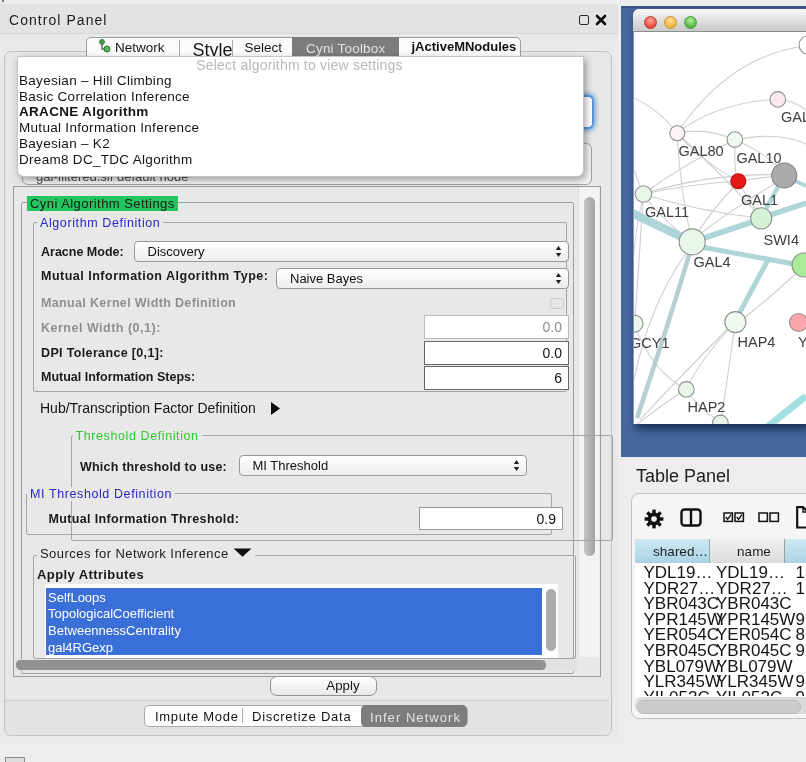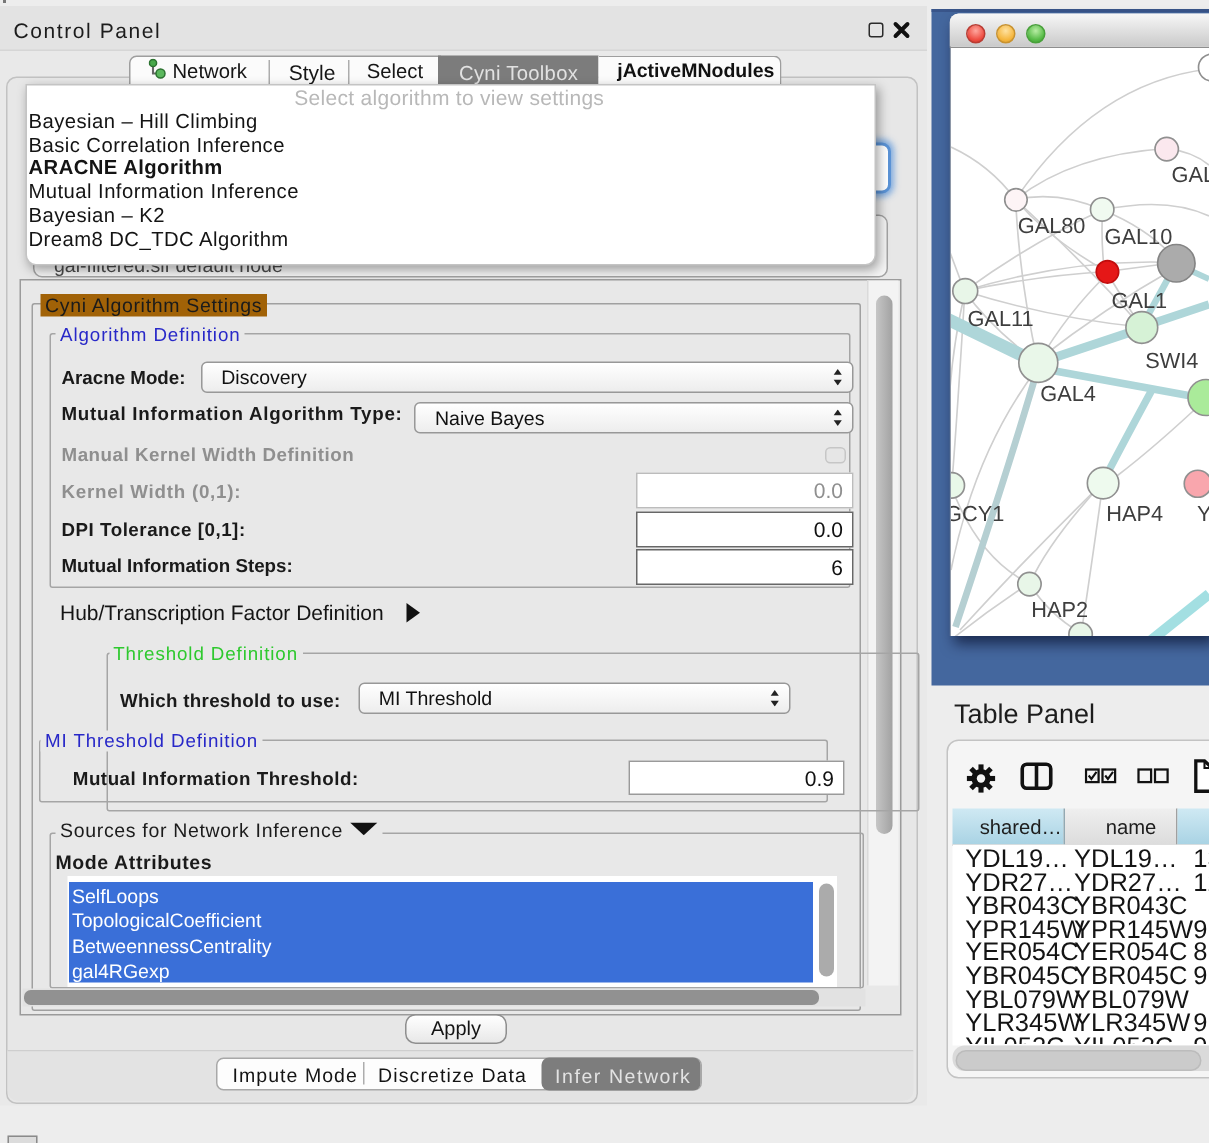--- a/index.html
+++ b/index.html
@@ -34,36 +34,36 @@
 <div class="ab" style="left:292px;top:37px;width:107px;height:23px;background:#7c7c7c;"></div>
 <div class="ab" style="left:399px;top:37px;width:121px;height:21px;background:#fbfbfb;border:1px solid #9e9e9e;border-left:none;border-radius:0 5px 0 0;"></div>
 <div class="sep" style="left:179px;top:40px;height:17px;"></div>
 <div class="sep" style="left:232px;top:40px;height:17px;"></div>
 <svg class="ab" style="left:99px;top:39px" width="12" height="14" viewBox="0 0 12 14">
     <path d="M3 3 L3 10 L8 10" stroke="#666" stroke-width="1.4" fill="none"></path>
     <circle cx="3" cy="3" r="2.4" fill="#49a94b" stroke="#2c7230" stroke-width="1"></circle>
     <circle cx="8" cy="10" r="3" fill="#5cb85e" stroke="#2c7230" stroke-width="1"></circle>
   </svg>
 <div class="ab" style="left:115px;top:39.5px;font-size:13.5px;color:#161616;text-align:right;">Network</div>
-<div class="ab" style="left:192.5px;top:39.5px;font-size:14px;color:#161616;">Style</div>
+<div class="ab" style="left:192.5px;top:39.5px;font-size:18px;color:#161616;">Style</div>
 <div class="ab" style="left:244.5px;top:39.5px;font-size:13.5px;color:#161616;">Select</div>
 <div class="ab" style="left:306px;top:40.5px;font-size:13.5px;letter-spacing:0.2px;color:#e2e2e2;">Cyni Toolbox</div>
 <div class="ab b" style="left:411.5px;top:39px;font-size:13px;color:#111;">jActiveMNodules</div>
 
 <div class="ab" style="left:560px;top:95px;width:30px;height:30px;background:#fff;border:2px solid #5b93d6;border-radius:6px;box-shadow:0 0 4px 2px rgba(100,155,220,.8);"></div>
 <div class="ab" style="left:22px;top:143px;width:568px;height:40px;background:#f4f4f4;border:1px solid #a2a2a2;border-radius:6px;overflow:hidden;">
  <div class="ab" style="left:13px;top:25px;font-size:13px;color:#4a4a4a;">gal-filtered.sif default node</div>
 </div>
 
 <div class="ab" style="left:13px;top:186px;width:586px;height:489px;border:1px solid #9b9b9b;background:#e8e8e8;"></div>
 <div class="ab" style="left:578px;top:187px;width:20px;height:470px;background:#f3f3f3;border-left:1px solid #dadada;"></div>
 <div class="ab" style="left:584px;top:197px;width:11px;height:359px;background:linear-gradient(90deg,#c6c6c6,#a2a2a2);border-radius:6px;"></div>
 
 <div class="ab grp" style="left:21px;top:202px;width:551px;height:470px;border-color:#a0a0a0;">
-  <span class="gt" style="color:#1b1b1b;background:#a16207;font-size:13px;letter-spacing:0.45px;">Cyni Algorithm Settings</span>
+  <span class="gt" style="color:#1b1b1b;background:#22c55e;font-size:13px;letter-spacing:0.45px;">Cyni Algorithm Settings</span>
 </div>
 
 <div class="ab grp" style="left:33px;top:222px;width:532px;height:168px;">
   <span class="gt" style="left:3px;color:#2828c8;background:#e8e8e8;letter-spacing:0.6px;">Algorithm Definition</span>
 </div>
 <div class="ab lbl" style="left:41px;top:244.5px;">Aracne Mode:</div>
 <div class="ab combo" style="left:133.5px;top:240.5px;width:433px;height:19px;">
   <span class="cmtxt">Discovery</span>
   <svg class="carr" viewBox="0 0 8 13">
       <path d="M4 0 L7.2 4.6 H0.8z" fill="#222"></path>
@@ -114,31 +114,31 @@
 </div>
 <div class="ab lbl" style="left:48.5px;top:512px;letter-spacing:0.35px;">Mutual Information Threshold:</div>
 <div class="ab fld" style="left:419px;top:507px;width:142px;height:21px;border-color:#9a9a9a;font-size:14px;">
     <span class="fldv">0.9</span>
   </div>
 
 <div class="ab grp" style="left:33px;top:554.5px;width:541px;height:102px;"></div>
 <div class="ab" style="left:37px;top:546px;background:#e8e8e8;padding:0 3px;font-size:13px;letter-spacing:0.45px;color:#1b1b1b;white-space:nowrap;">Sources for Network Inference&nbsp;<svg width="19" height="9" viewBox="0 0 19 9" style="vertical-align:1.5px">
       <path d="M0.5 0.5 L18.5 0.5 L9.5 8.8z" fill="#111"></path>
     </svg></div>
-<div class="ab lbl" style="left:37px;top:566.5px;font-size:13px;letter-spacing:0.4px;">Mode Attributes</div>
+<div class="ab lbl" style="left:37px;top:566.5px;font-size:13px;letter-spacing:0.4px;">Apply Attributes</div>
 <div class="ab" style="left:44.5px;top:584px;width:513px;height:74px;background:#fff;"></div>
 <div class="ab" style="left:45.5px;top:588px;width:496.5px;height:67px;background:#3a6fd8;"></div>
 <div class="ab" style="left:48px;top:589.5px;font-size:13px;color:#fff;line-height:16.8px;">SelfLoops<br>TopologicalCoefficient<br>BetweennessCentrality<br>gal4RGexp</div>
 <div class="ab" style="left:546px;top:589px;width:9.5px;height:62px;background:#ababab;border-radius:5px;"></div>
 <div class="ab" style="left:15px;top:658.5px;width:562px;height:12px;background:#e2e2e2;"></div>
 <div class="ab" style="left:16px;top:660px;width:530px;height:9.5px;background:#919191;border-radius:4.5px;"></div>
 
 <div class="ab" style="left:5px;top:700px;width:604px;height:33px;background:#e3e3e3;border-top:1px solid #cecece;border-radius:0 0 7px 7px;"></div>
 
-<div class="ab" style="left:270px;top:676px;width:66px;height:18px;background:linear-gradient(#ffffff,#e8e8e8);border:1px solid #8f8f8f;border-radius:7px;text-align:center;font-size:13.3px;color:#141414;line-height:17px;">Apply</div>
+<div class="ab" style="left:270px;top:676px;width:66px;height:18px;background:linear-gradient(#ffffff,#e8e8e8);border:1px solid #8f8f8f;border-radius:7px;text-align:center;font-size:13.3px;color:#141414;line-height:17px;padding-left:39px;">Apply</div>
 
 <div class="ab" style="left:144px;top:705px;width:322px;height:20px;background:#fdfdfd;border:1px solid #a8a8a8;border-radius:5px;"></div>
 <div class="sep" style="left:242px;top:708px;height:15px;"></div>
 <div class="ab" style="left:361px;top:705px;width:106px;height:22px;background:#7d7d7d;border-radius:5px;"></div>
 <div class="ab" style="left:155px;top:709px;font-size:13px;letter-spacing:0.7px;color:#141414;">Impute Mode</div>
 <div class="ab" style="left:252px;top:709px;font-size:13px;letter-spacing:0.75px;color:#141414;">Discretize Data</div>
 <div class="ab" style="left:370px;top:710px;font-size:13px;letter-spacing:1.05px;color:#e3e3e3;">Infer Network</div>
 
 <div class="ab" style="left:5px;top:757px;width:18px;height:12px;background:#dcdcdc;border:1.5px solid #8a8a8a;"></div>
 

